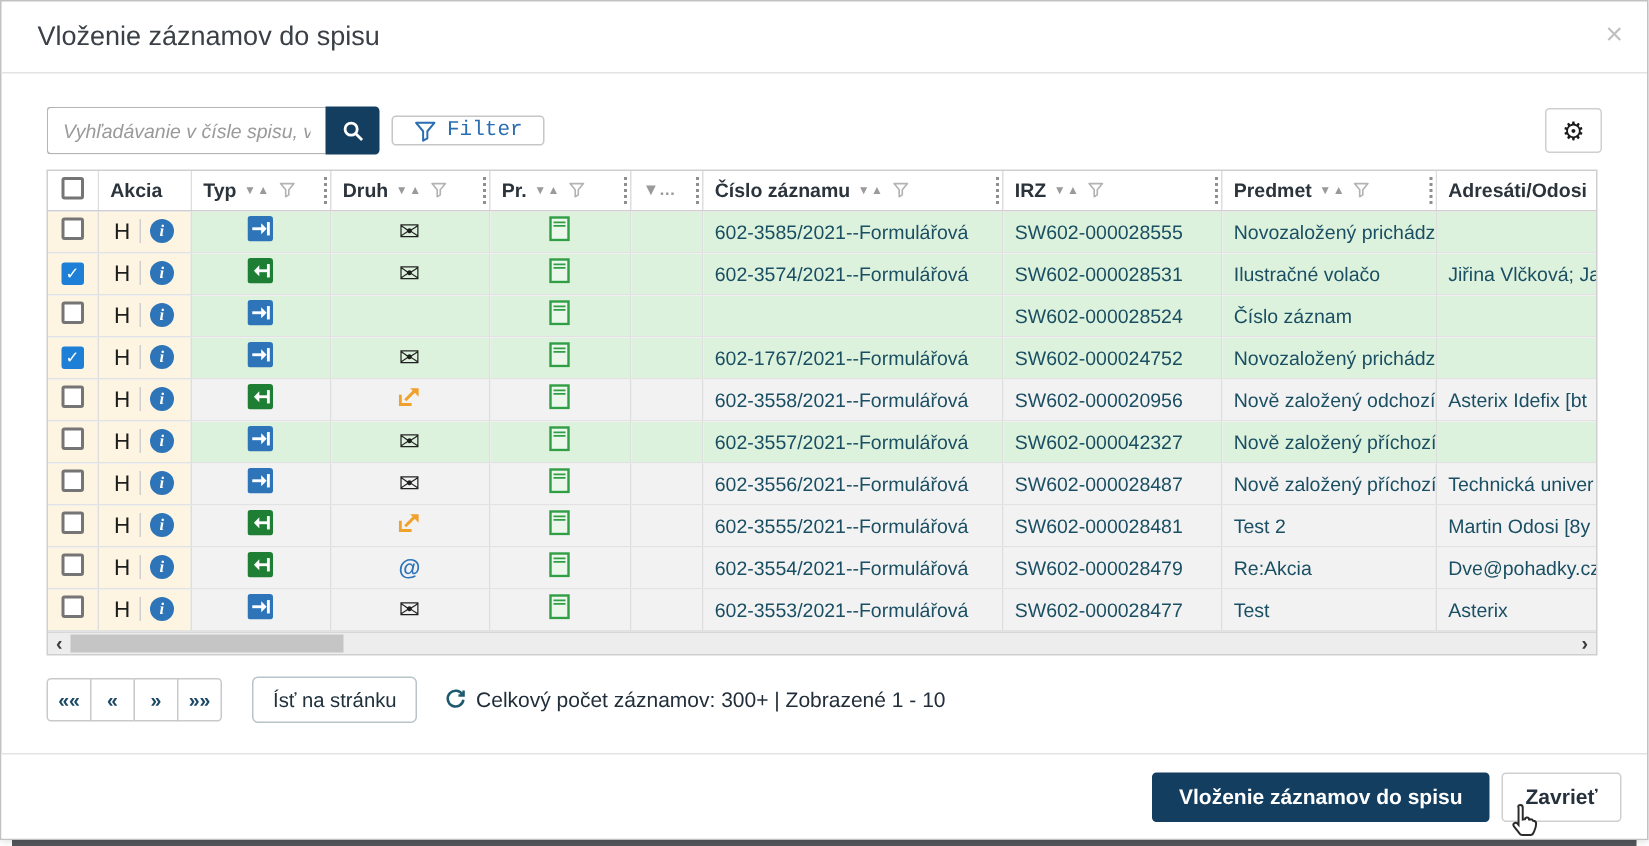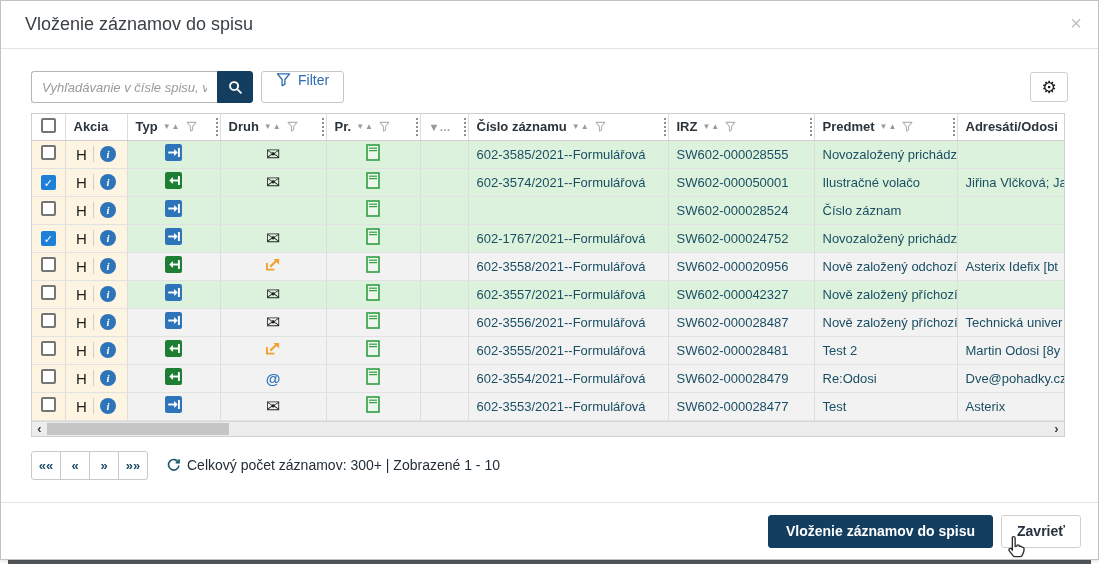--- a/index.html
+++ b/index.html
@@ -15,22 +15,22 @@
   .modal-title { font-size:18px; color:#3a4046; }
   .modal-close { position:absolute; top:12px; right:16px; font-size:20px; color:#c0c0c0; line-height:1; cursor:pointer; }
 
   .toolbar { display:flex; align-items:center; margin:22px 30px 10px 30px; height:32px; }
   .search-group { display:flex; height:32px; }
   .search-input { width:186px; height:32px; border:1px solid #b5b5b5; border-right:none; border-radius:3px 0 0 3px;
                   padding:0 10px; font-size:13px; font-style:italic; color:#444; }
   .search-input::placeholder { color:#9a9a9a; font-style:italic; }
   .search-btn { width:36px; height:32px; background:#143e60; border:1px solid #143e60; border-radius:0 3px 3px 0;
                 display:flex; align-items:center; justify-content:center; cursor:pointer; }
-  .filter-btn { margin-left:8px; height:32px; padding:0 14px; background:#fff; border:1px solid #c6c6c6; border-radius:3px;
-                display:flex; gap:7px; cursor:pointer; }
+  .filter-btn { margin-left:8px; height:20px; padding:0 14px; background:#fff; border:1px solid #c6c6c6; border-radius:3px;
+                display:flex; align-items:center; gap:7px; cursor:pointer;font-family:Liberation Mono, monospace; }
   .filter-btn span { font-size:14px; color:#2a6db0; }
   .settings-btn { margin-left:auto; width:38px; height:30px; background:#fff; border:1px solid #cfcfcf; border-radius:3px;
                   display:flex; align-items:center; justify-content:center; font-size:17px; color:#1a1a1a; cursor:pointer; }
 
   .table-wrap { margin:2px 30px 0 30px; width:1034px; border:1px solid #cfcfcf; }
   table { border-collapse:collapse; table-layout:fixed; width:100%; }
   th, td { border-right:1px solid #ddd; border-bottom:1px solid #e2e2e2; overflow:hidden; white-space:nowrap;
            vertical-align:middle; }
   th:last-child, td:last-child { border-right:none; }
   thead th { background:#fff; height:26px; font-size:13px; font-weight:bold; color:#2b333b; text-align:center;
@@ -258,21 +258,21 @@
                 <rect x="12.2" y="3.8" width="1.8" height="8.4" fill="#fff"></rect>
               </svg></td>
     <td class="c-center"><span class="env">✉</span></td>
     <td class="c-center"><svg width="14" height="17" viewBox="0 0 14 17">
                 <rect x="1" y="1" width="12" height="15" fill="#eaf7ea" stroke="#2f9e44" stroke-width="1.6"></rect>
                 <line x1="3" y1="4.2" x2="11" y2="4.2" stroke="#2f9e44" stroke-width="1.2"></line>
                 <line x1="3" y1="6.6" x2="11" y2="6.6" stroke="#2f9e44" stroke-width="1.2"></line>
               </svg></td>
     <td class="c-center"></td>
     <td>602-3574/2021--Formulářová</td>
-    <td>SW602-000050001</td>
+    <td>SW602-000028531</td>
     <td>Ilustračné volačo</td>
     <td>Jiřina Vlčková; Ja</td>
   </tr>
           <tr class="green">
     <td class="c-center frozen"><span class="cb "></span></td>
     <td class="c-center frozen">
               <div class="akcia-wrap">
                 <span class="h-link">H</span>
                 <span class="akcia-sep"></span>
                 <span class="info-ic">i</span>
@@ -456,21 +456,21 @@
               </svg></td>
     <td class="c-center"><span class="at">@</span></td>
     <td class="c-center"><svg width="14" height="17" viewBox="0 0 14 17">
                 <rect x="1" y="1" width="12" height="15" fill="#eaf7ea" stroke="#2f9e44" stroke-width="1.6"></rect>
                 <line x1="3" y1="4.2" x2="11" y2="4.2" stroke="#2f9e44" stroke-width="1.2"></line>
                 <line x1="3" y1="6.6" x2="11" y2="6.6" stroke="#2f9e44" stroke-width="1.2"></line>
               </svg></td>
     <td class="c-center"></td>
     <td>602-3554/2021--Formulářová</td>
     <td>SW602-000028479</td>
-    <td>Re:Odosi</td>
+    <td>Re:Akcia</td>
     <td>Dve@pohadky.cz</td>
   </tr>
           <tr class="gray">
     <td class="c-center frozen"><span class="cb "></span></td>
     <td class="c-center frozen">
               <div class="akcia-wrap">
                 <span class="h-link">H</span>
                 <span class="akcia-sep"></span>
                 <span class="info-ic">i</span>
               </div>
@@ -500,20 +500,21 @@
       <div class="hs-thumb"></div>
       <div class="hs-arrow hs-right">›</div>
     </div>
   </div>
 
   <div class="pager">
     <div class="pg-btn">««</div>
     <div class="pg-btn">«</div>
     <div class="pg-btn">»</div>
     <div class="pg-btn last">»»</div>
+    <button class="goto-btn">Ísť na stránku</button>
     <div class="pg-status">
       <svg width="15" height="15" viewBox="0 0 16 16">
         <path d="M13.2 4.6A5.6 5.6 0 1 0 13.8 8" fill="none" stroke="#1d5a6e" stroke-width="1.8"></path>
         <path d="M13.9 1.4v3.6h-3.6" fill="none" stroke="#1d5a6e" stroke-width="1.8"></path>
       </svg>
       <span>Celkový počet záznamov: 300+ | Zobrazené 1 - 10</span>
     </div>
   </div>
 
   <div class="modal-footer">

